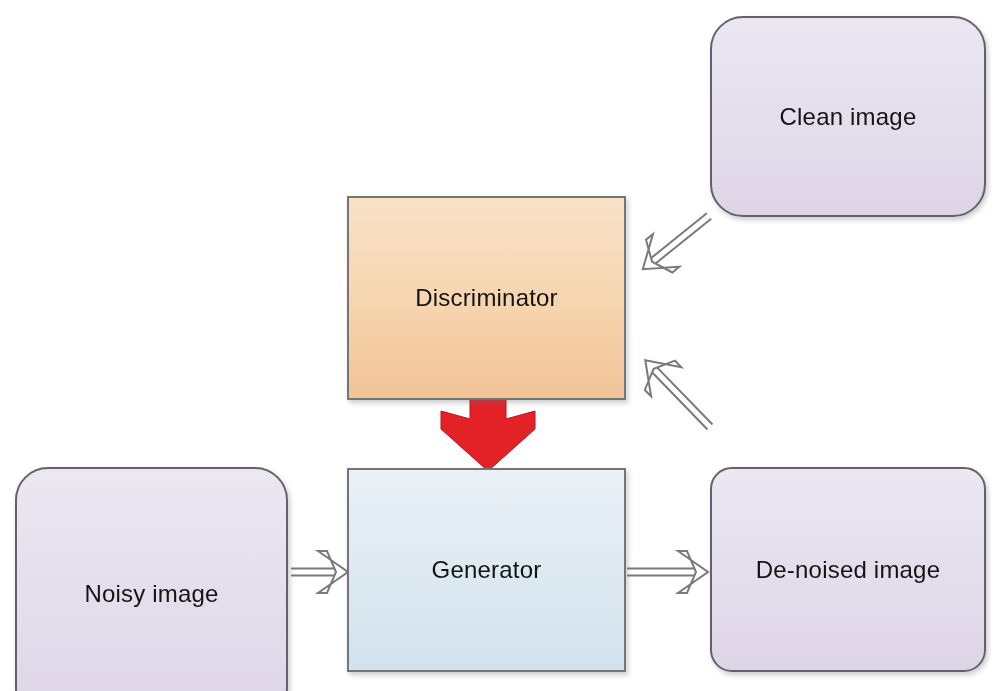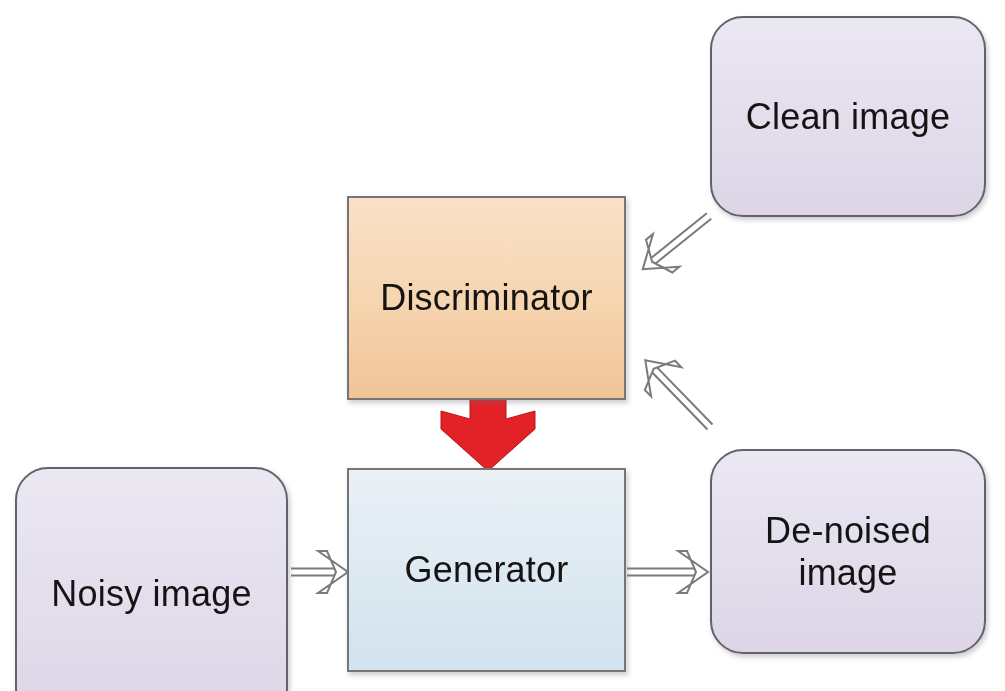--- a/index.html
+++ b/index.html
@@ -16,21 +16,21 @@
     overflow: hidden;
   }
   .node {
     position: absolute;
     box-sizing: border-box;
     display: flex;
     align-items: center;
     justify-content: center;
     text-align: center;
     color: #141414;
-    font-size: 36px;
+    font-size: 24px;
     letter-spacing: 0.2px;
     box-shadow: 2px 3px 5px rgba(110,110,125,0.35);
   }
   .node span { pointer-events: none; }
   .rounded {
     border: 2px solid #62626c;
     border-radius: 33px;
     background: linear-gradient(180deg, #ebe8f2 0%, #e3ddec 55%, #ddd5e6 100%);
   }
   .rect {
@@ -40,21 +40,21 @@
     background: linear-gradient(180deg, #f9e1c7 0%, #f6d4ae 55%, #f1c397 100%);
   }
   .rect.blue {
     background: linear-gradient(180deg, #e9f0f6 0%, #dde9f1 55%, #d2e2ee 100%);
   }
   
   #n-clean      { left: 710px; top: 16px;  width: 276px; height: 201px; }
   #n-discrim    { left: 347px; top: 196px; width: 279px; height: 204px; }
   #n-noisy      { left: 15px;  top: 467px; width: 273px; height: 254px; }
   #n-generator  { left: 347px; top: 468px; width: 279px; height: 204px; }
-  #n-denoised   { left: 710px; top: 449px; width: 276px; height: 205px; }
+  #n-denoised   { left: 710px; top: 467px; width: 276px; height: 205px; border-radius: 22px; }
   svg.overlay {
     position: absolute;
     left: 0; top: 0;
     width: 1005px;
     height: 691px;
     pointer-events: none;
   }
   .shaft {
     fill: none;
     stroke: #7a7a7a;

